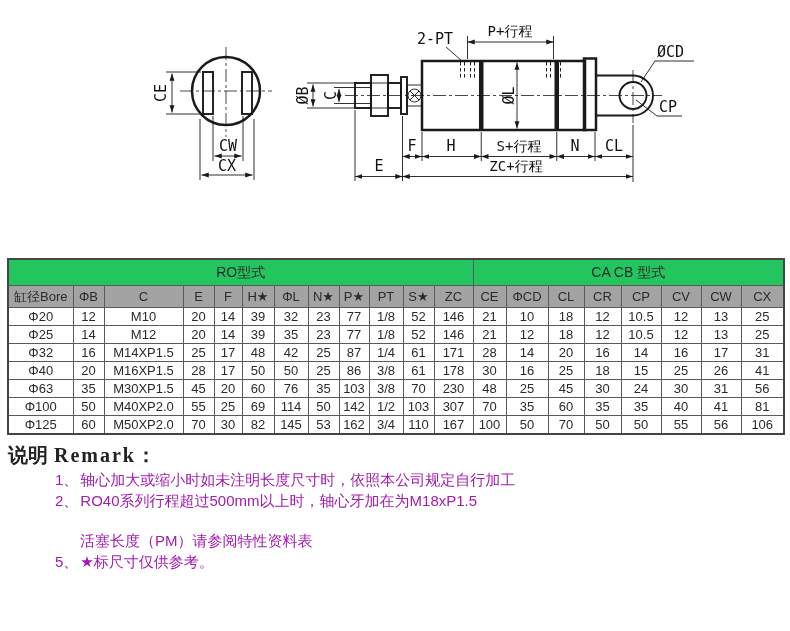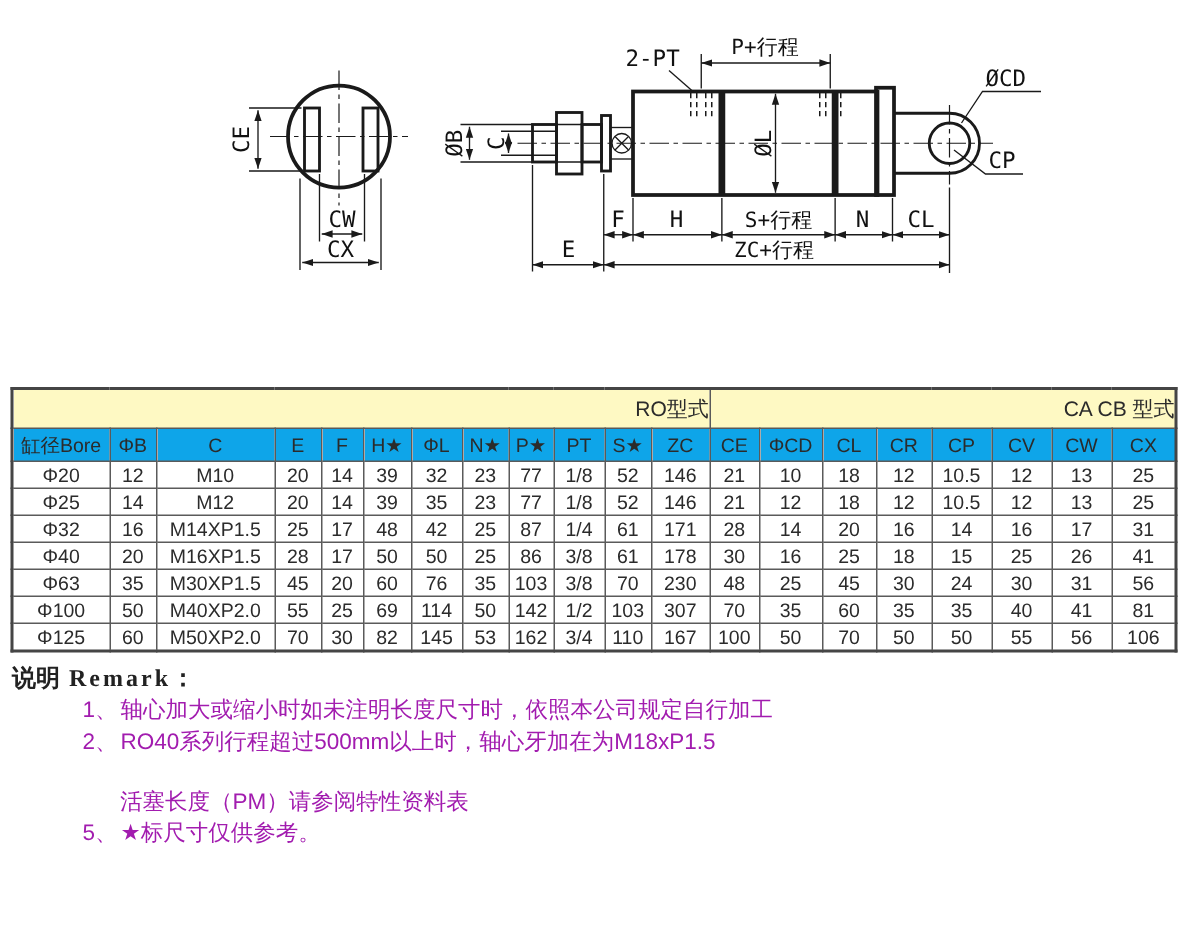--- a/index.html
+++ b/index.html
@@ -19,26 +19,26 @@
   .dlab.cjk{font-size:14px;}
   
   table.spec{
     border-collapse:collapse;margin:6px 0 0 7px;table-layout:fixed;
     border:2px solid #454545;
   }
   table.spec th,table.spec td{
     border:1px solid #5a5a5a;text-align:center;vertical-align:middle;
     padding:0;white-space:nowrap;overflow:hidden;color:#2b2b2b;
   }
-  table.spec th.group{height:25px;font-size:14px;font-weight:normal;background:#fef9c3;text-align:right;}
-  table.spec th.colh{height:21px;font-size:13px;font-weight:normal;background:#0ea5e9;}
+  table.spec th.group{height:25px;font-size:14px;font-weight:normal;background:#22c55e;}
+  table.spec th.colh{height:21px;font-size:13px;font-weight:normal;background:#a3a3a3;}
   table.spec td{height:17px;font-size:13px;background:#ffffff;}
   
   .remarks{margin:7px 0 0 8px;}
-  .remark-heading{font-size:16px;font-weight:bold;color:#222;}
+  .remark-heading{font-size:20px;font-weight:bold;color:#222;}
   .remark-heading .cn{font-family:"Liberation Serif","DejaVu Serif",serif;}
   .remark-heading .en{font-family:"Liberation Serif","DejaVu Serif",serif;letter-spacing:2px;margin-left:6px;}
   .remark-line{font-size:15px;line-height:21px;color:#a21caf;}
   .remark-line.indent1{padding-left:47px;}
   .remark-line.indent2{padding-left:70px;margin-top:19px;}
   .remark-line .rnum{margin-right:2px;}
 </style>
 </head>
 <body>
 

